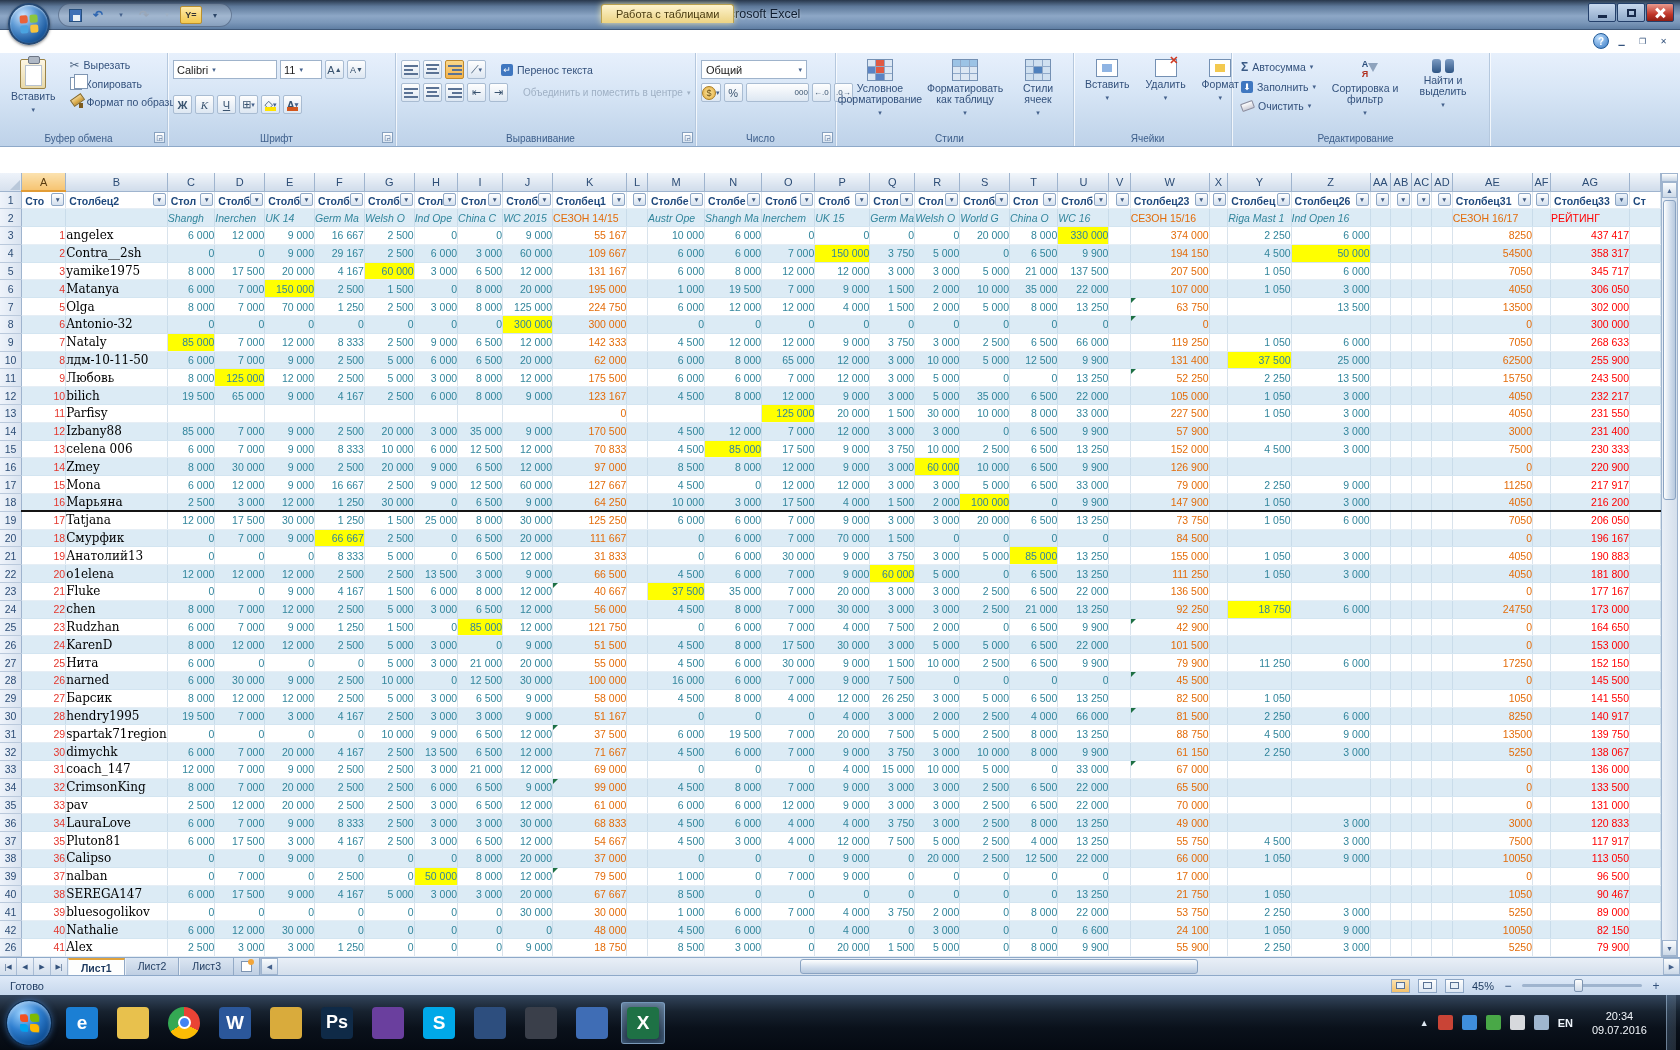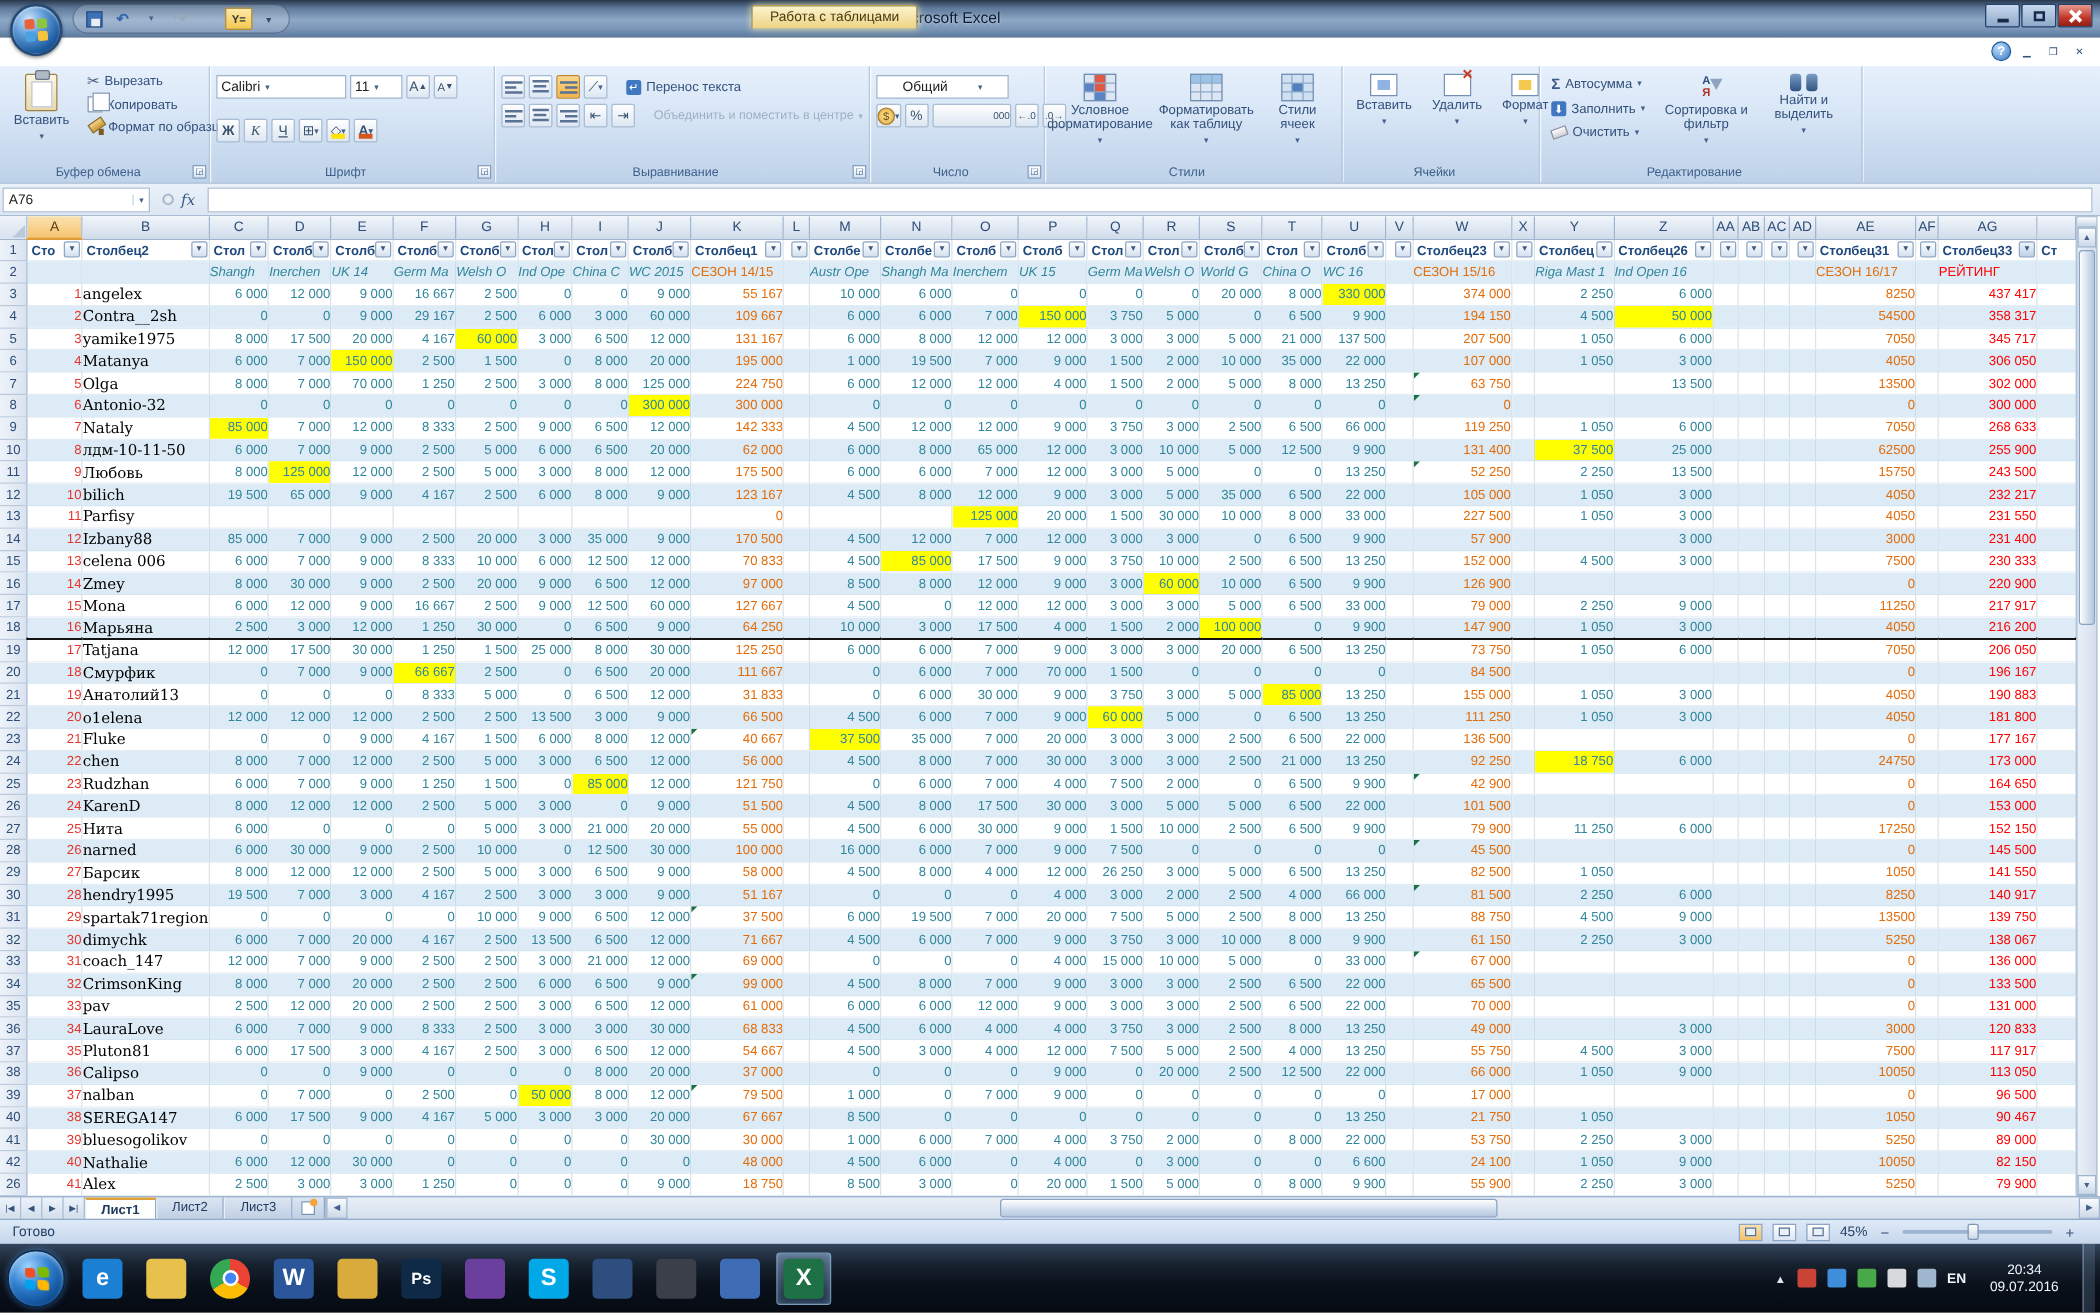--- a/index.html
+++ b/index.html
@@ -106,21 +106,21 @@
   .ffill{position:relative;}
   .ffill::after{content:"";position:absolute;left:3px;bottom:2px;right:3px;height:4px;background:#ffe400;}
   .fcol{position:relative;}
   .fcol::after{content:"";position:absolute;left:3px;bottom:2px;right:3px;height:4px;background:#d3571e;}
   .albars{display:inline-flex;flex-direction:column;gap:2px;width:14px;}
   .albars i{height:2px;background:#5a7294;}
   .albars.l i:nth-child(2){width:70%;} .albars.c i:nth-child(2){width:70%;margin:0 auto;}
   .albars.r i:nth-child(2){width:70%;margin-left:auto;}
   .hl-or{background:linear-gradient(#fbd88a,#f3b24b);border:1px solid #c08a2e;}
   .numbox{display:flex;align-items:center;background:#fff;border:1px solid #9fb3cb;height:19px;
-    width:106px;font-size:11px;color:#222;padding:0 20px;justify-content:space-between;}
+    width:106px;font-size:11px;color:#222;padding:0 4px;justify-content:space-between;}
   .coin{width:14px;height:14px;border-radius:50%;background:radial-gradient(#ffe9a0,#e0a93c);
     border:1px solid #a97c22;color:#6b4d10;font-size:9px;line-height:13px;text-align:center;}
   .stygrid{width:26px;height:22px;display:grid;grid-template-columns:1fr 1fr 1fr;grid-template-rows:1fr 1fr 1fr;gap:1px;
     background:#8fa9c9;border:1px solid #7490b3;}
   .stygrid i{background:#dce7f3;}
   .stygrid.g1 i:nth-child(2){background:#e05a43;} .stygrid.g1 i:nth-child(4){background:#5b84c4;}
   .stygrid.g1 i:nth-child(5){background:#e05a43;} .stygrid.g1 i:nth-child(8){background:#5b84c4;}
   .stygrid.g2 i:nth-child(-n+3){background:#9cc3e5;}
   .stygrid.g3 i{background:#cfe0f0;} .stygrid.g3 i:nth-child(5){background:#4f81bd;}
   .cellsico{width:22px;height:18px;border:1px solid #7490b3;background:#fff;position:relative;}
@@ -566,31 +566,20 @@
       </div>
       <div class="bigbtn" style="width:66px">
         <span class="binoc"></span>
         <span>Найти и выделить</span>
           <span class="arrow">▾</span>
       </div>
       <div class="grp-label">Редактирование</div>
     </div>
   </div>
 
-  <div class="fbar">
-    <div class="namebox">
-      <span>A76</span>
-        <span class="nbdrop">▾</span>
-    </div>
-    <div class="fxzone">
-      <span class="fxdot"></span>
-      <span class="fx">fx</span>
-    </div>
-    <div class="ffield"></div>
-  </div>
 
   <div class="sheet">
       <table>
         <colgroup>
           <col style="width:27px">
           <col style="width:48px">
           <col style="width:90px">
           <col style="width:50px">
           <col style="width:50px">
           <col style="width:48px">
@@ -2426,21 +2415,21 @@
             <i style="width: 13px; height: 13px; border-radius: 50%; background: rgb(66, 133, 244); border: 2px solid rgb(255, 255, 255);"></i>
           </span>
         </span>
         <span class="tkbtn">
           <span class="tkg" style="background: rgb(43, 87, 154);">W</span>
         </span>
         <span class="tkbtn">
           <span class="tkg" style="background: rgb(217, 171, 60);"></span>
         </span>
         <span class="tkbtn">
-          <span class="tkg" style="background: rgb(15, 42, 71); font-size: 13px; text-align: center;">Ps</span>
+          <span class="tkg" style="background: rgb(15, 42, 71); font-size: 18px; text-align: center;">Ps</span>
         </span>
         <span class="tkbtn">
           <span class="tkg" style="background: rgb(106, 63, 158);"></span>
         </span>
         <span class="tkbtn">
           <span class="tkg" style="background: rgb(0, 168, 232);">S</span>
         </span>
         <span class="tkbtn">
           <span class="tkg" style="background: rgb(45, 78, 126);"></span>
         </span>

